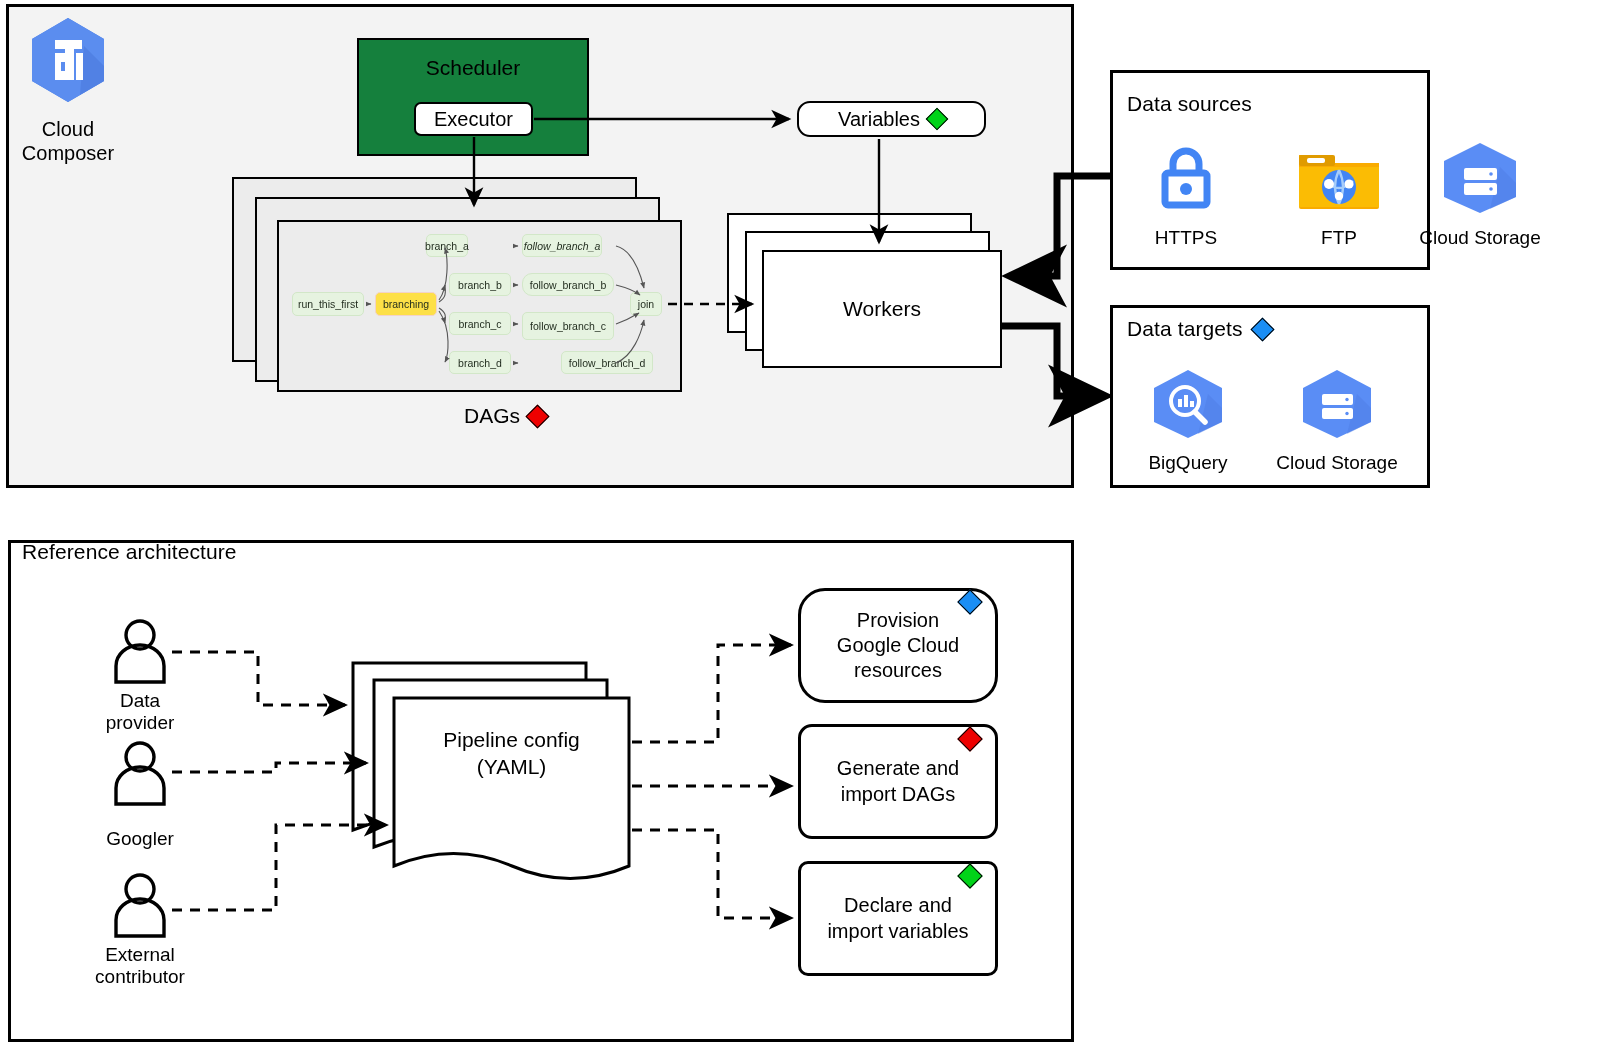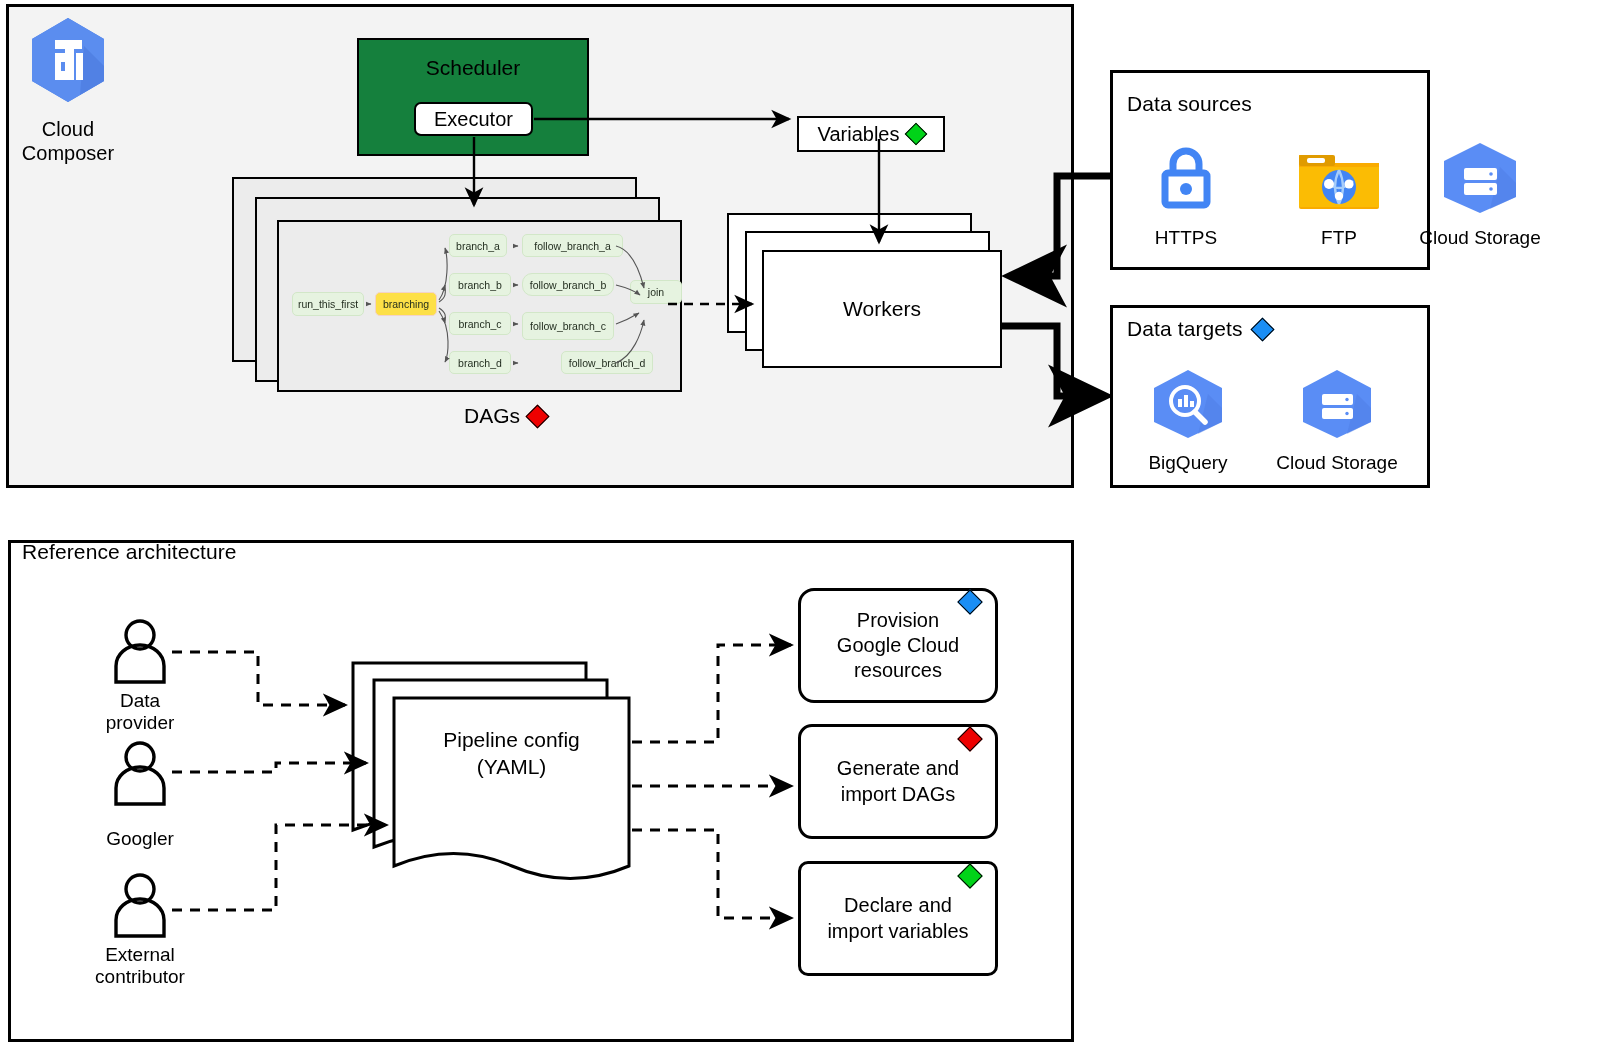--- a/index.html
+++ b/index.html
@@ -53,63 +53,63 @@
 </div>
 
 <div class="node" id="scheduler-box" style="left:357px;top:38px;width:232px;height:118px;align-items:flex-start;background:#15803d;">
   <span style="font-size:21px;margin-top:16px;">Scheduler</span>
 </div>
 
 <div class="node" id="executor-box" style="left:414px;top:102px;width:119px;height:34px;border-radius:7px;">
   <span style="font-size:20px;">Executor</span>
 </div>
 
-<div class="node" id="variables-box" style="left:797px;top:116px;width:148px;height:36px;border-radius:0;gap:9px;">
+<div class="node" id="variables-box" style="left:797px;top:101px;width:189px;height:36px;border-radius:13px;gap:9px;">
   <span style="font-size:20px;">Variables</span>
   <span class="diamond" style="width:14px;height:14px;background:#00d318;"></span>
 </div>
 
 <div class="dag-card" style="left:232px;top:177px;width:405px;height:185px;"></div>
 <div class="dag-card" style="left:255px;top:197px;width:405px;height:185px;"></div>
 <div class="dag-card" style="left:277px;top:220px;width:405px;height:172px;"></div>
 
 <div class="tasknode t-green" style="left:292px;top:292px;width:72px;height:24px;">
   <span>run_this_first</span>
   </div>
 <div class="tasknode t-pink" style="left:375px;top:292px;width:62px;height:24px;">
   <span>branching</span>
   </div>
 
-<div class="tasknode t-green" style="left:449px;top:234px;width:58px;height:23px;">
+<div class="tasknode t-green" style="left:426px;top:234px;width:42px;height:23px;">
   <span>branch_a</span>
   </div>
 <div class="tasknode t-green" style="left:449px;top:273px;width:62px;height:23px;">
   <span>branch_b</span>
   </div>
 <div class="tasknode t-green" style="left:449px;top:312px;width:62px;height:23px;justify-content:center;">
   <span>branch_c</span>
   </div>
 <div class="tasknode t-green" style="left:449px;top:351px;width:62px;height:23px;">
   <span>branch_d</span>
   </div>
 
-<div class="tasknode t-green" style="left:522px;top:234px;width:101px;height:23px;">
+<div class="tasknode t-green" style="left:522px;top:234px;width:80px;height:23px;font-style:italic;">
   <span>follow_branch_a</span>
   </div>
 <div class="tasknode t-green" style="left:522px;top:273px;width:92px;height:23px;border-radius:10px;">
   <span>follow_branch_b</span>
   </div>
 <div class="tasknode t-green" style="left:522px;top:312px;width:92px;height:28px;">
   <span>follow_branch_c</span>
   </div>
 <div class="tasknode t-green" style="left:522px;top:351px;width:92px;height:23px;margin-left:39px;">
   <span>follow_branch_d</span>
   </div>
 
-<div class="tasknode t-green" style="left:630px;top:280px;width:52px;height:24px;">
+<div class="tasknode t-green" style="left:630px;top:292px;width:32px;height:24px;">
   <span>join</span>
   </div>
 
 <svg width="1610" height="1050" style="pointer-events:none;">
   <defs>
     <marker id="tiny" markerWidth="6" markerHeight="6" refX="5" refY="3" orient="auto">
       <path d="M0,0.7 L5.4,3 L0,5.3 z" fill="#555"></path>
       </marker>
     <marker id="blk" markerWidth="9" markerHeight="9" refX="7.4" refY="4.5" orient="auto">
       <path d="M0,0.6 L8.4,4.5 L0,8.4 L2.2,4.5 z" fill="#000"></path>
@@ -274,21 +274,21 @@
     <path d="M353,663 H586 V830 q-58,24 -116,0 t-117,0 z"></path>
     <path d="M374,680 H607 V847 q-58,24 -116,0 t-117,0 z"></path>
     <path d="M394,698 H629 V866 q-59,25 -117,0 t-118,0 z"></path>
   </g>
 </svg>
 <div class="lbl" style="left:394px;top:727px;width:235px;font-size:21px;line-height:1.28;">
   <div>Pipeline config</div>
   <div>(YAML)</div>
 </div>
 
-<div class="node" style="left:798px;top:588px;width:200px;height:115px;border-radius:16px;border-width:3px;flex-direction:column;">
+<div class="node" style="left:798px;top:588px;width:200px;height:115px;border-radius:27px;border-width:3px;flex-direction:column;">
   <span style="font-size:20px;line-height:1.26;text-align:center;">
     <span>Provision</span><br>
     <span>Google Cloud</span><br>
     <span>resources</span>
   </span>
 </div>
 <span class="dia-abs" style="left:961px;top:593px;width:16px;height:16px;background:#1a8ef5;"></span>
 
 <div class="node" style="left:798px;top:724px;width:200px;height:115px;border-radius:14px;border-width:3px;">
   <span style="font-size:20px;line-height:1.26;text-align:center;">

